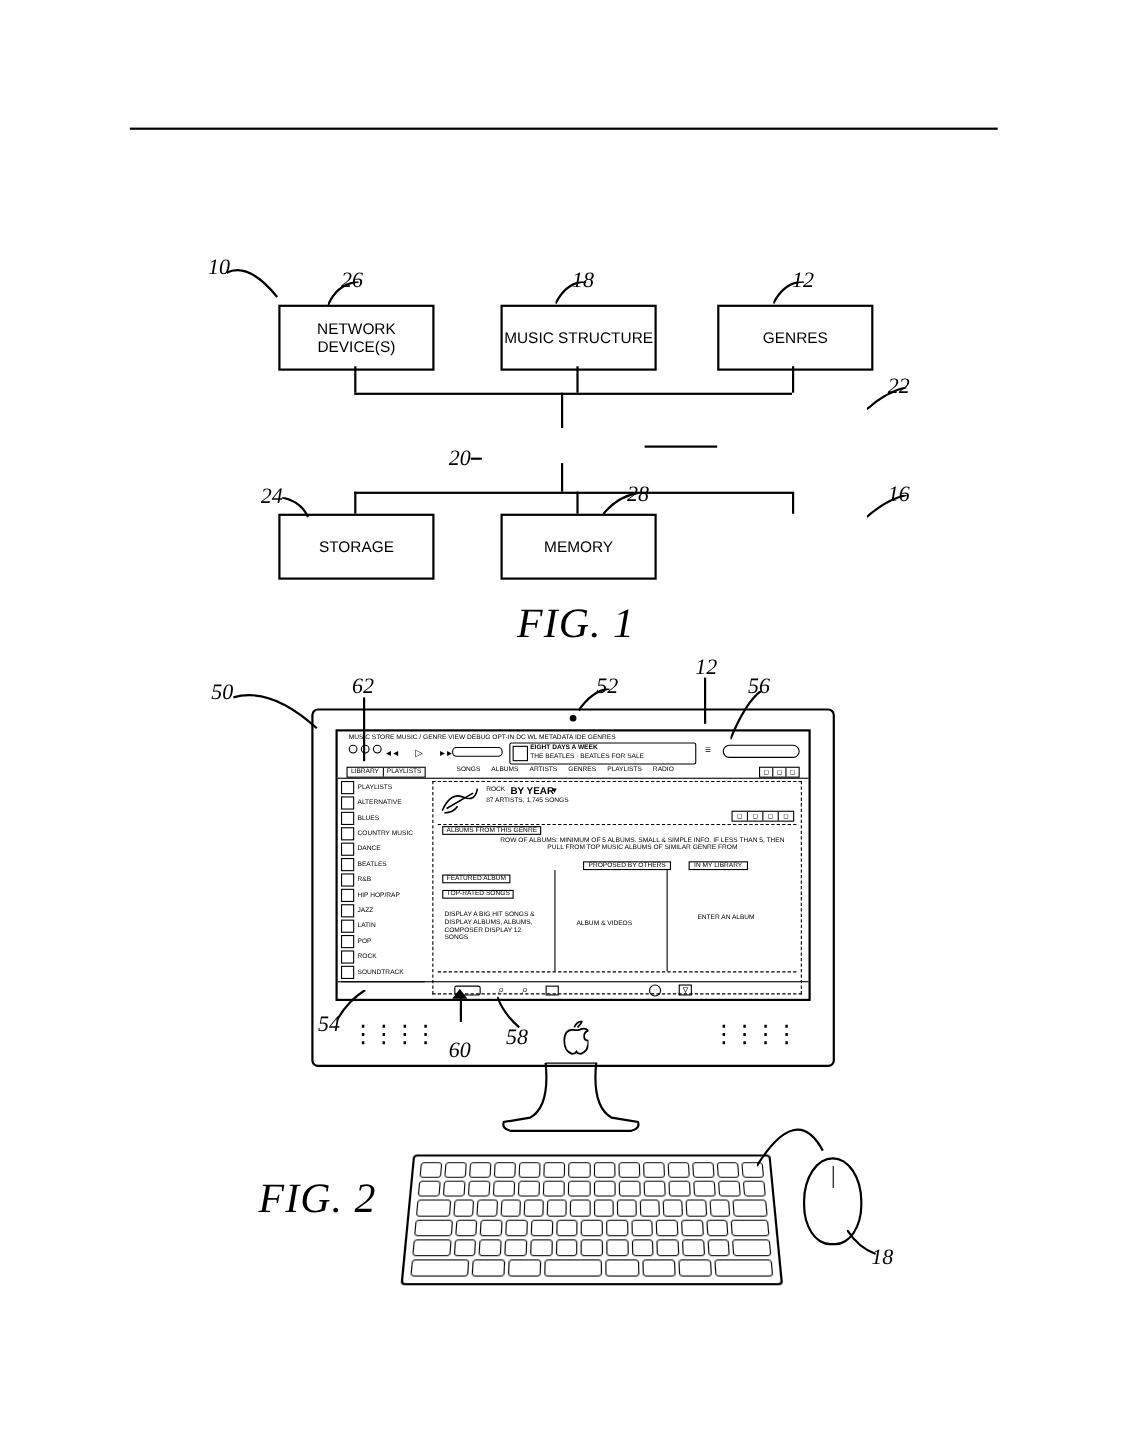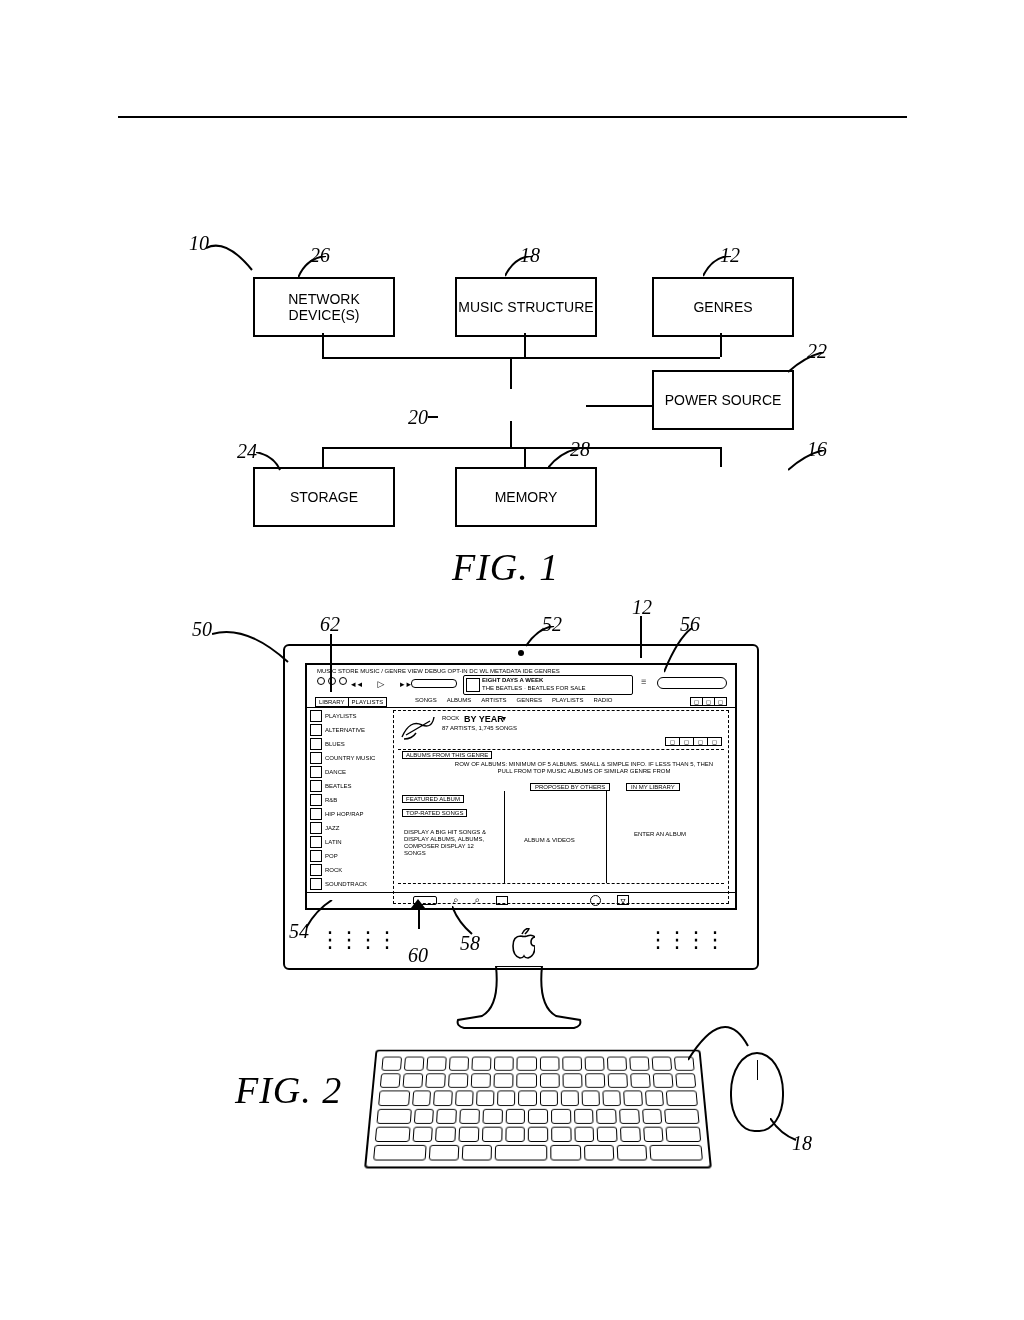--- a/index.html
+++ b/index.html
@@ -26,21 +26,20 @@
 <body>
 
 <div class="sheet">
 
   <hr class="hr-top">
 
   <div class="box" style="left:253px;top:277px;width:138px;height:56px">NETWORK DEVICE(S)</div>
   <div class="box" style="left:455px;top:277px;width:138px;height:56px">MUSIC STRUCTURE</div>
   <div class="box" style="left:652px;top:277px;width:138px;height:56px">GENRES</div>
 
-  <div class="box" style="left:652px;top:370px;width:138px;height:56px">POWER SOURCE</div>
 
   <div class="box" style="left:253px;top:467px;width:138px;height:56px">STORAGE</div>
   <div class="box" style="left:455px;top:467px;width:138px;height:56px">MEMORY</div>
 
   <div style="position:absolute;left:322px;top:357px;width:398px;height:0;border-top:2px solid #000"></div>
   <div style="position:absolute;left:322px;top:447px;width:398px;height:0;border-top:2px solid #000"></div>
   <div style="position:absolute;left:322px;top:333px;width:0;height:24px;border-left:2px solid #000"></div>
   <div style="position:absolute;left:524px;top:333px;width:0;height:24px;border-left:2px solid #000"></div>
   <div style="position:absolute;left:720px;top:333px;width:0;height:24px;border-left:2px solid #000"></div>
   <div style="position:absolute;left:322px;top:447px;width:0;height:20px;border-left:2px solid #000"></div>
@@ -87,21 +86,21 @@
   <span class="ref-lead" style="left:570px;top:438px">28</span>
   <svg style="position:absolute;left:548px;top:448px;width:36px;height:22px">
       <path d="M32 0 Q12 4 0 20" stroke="#000" stroke-width="2" fill="none"></path>
     </svg>
 
   <span class="ref-lead" style="left:807px;top:438px">16</span>
   <svg style="position:absolute;left:788px;top:450px;width:44px;height:22px">
       <path d="M36 0 Q18 4 0 20" stroke="#000" stroke-width="2" fill="none"></path>
     </svg>
 
-  <div class="fig-caption" style="left:452px;top:545px">FIG. 1</div>
+  <div class="fig-caption" style="left:470px;top:545px">FIG. 1</div>
 
   <span class="ref-lead" style="left:192px;top:618px">50</span>
   <svg style="position:absolute;left:212px;top:628px;width:80px;height:40px">
       <path d="M0 6 Q34 -4 76 34" stroke="#000" stroke-width="2" fill="none"></path>
     </svg>
 
   <span class="ref-lead" style="left:320px;top:613px">62</span>
   <div style="position:absolute;left:330px;top:634px;width:0;height:58px;border-left:2px solid #000"></div>
 
   <span class="ref-lead" style="left:542px;top:613px">52</span>

